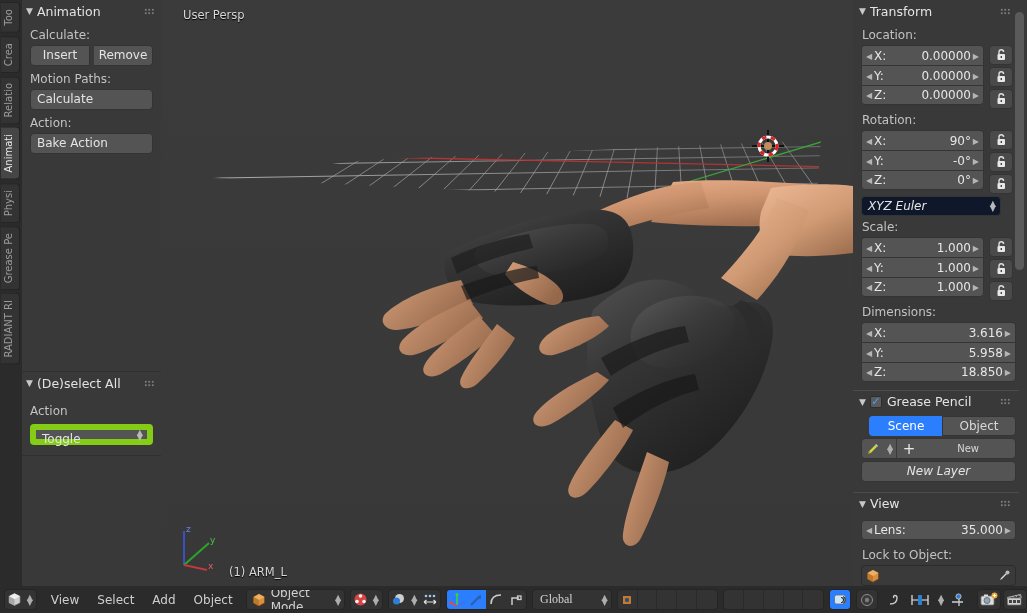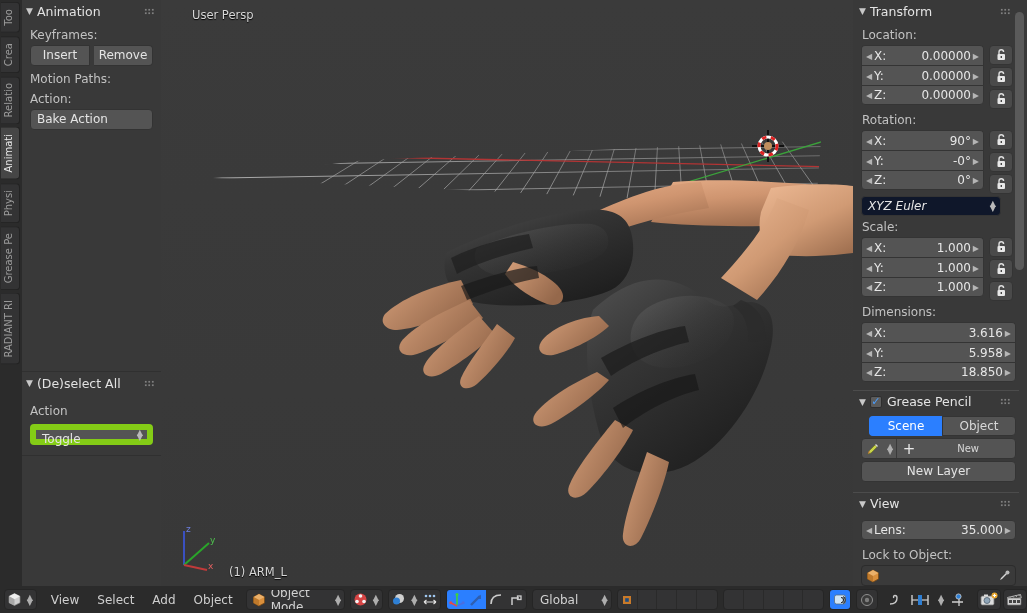--- a/index.html
+++ b/index.html
@@ -74,21 +74,21 @@
   .viewport {
     position:absolute; left:161px; top:0; width:692px; height:586px;
     background:#393939; overflow:hidden;
   }
   .vp-sky { position:absolute; inset:0;
     background:linear-gradient(#3b3b3b, #383838); }
   .vp-text {
     position:absolute; font-size:11.5px; color:#d7d7d7;
     text-shadow:0 1px 1px #000;
   }
-  #persp { left:31px; top:8px; }
+  #persp { left:22px; top:8px; }
   #objname { left:68px; top:565px; }
 
   .axisgizmo { position:absolute; left:18px; top:523px; width:46px; height:48px; }
 
   
   .cursor3d { position:absolute; left:591px; top:130px; width:32px; height:32px; }
 
   
   .npanel {
     position:absolute; left:853px; top:0; width:174px; height:586px;
@@ -155,21 +155,21 @@
   .seg:first-child { border-radius:4px 0 0 4px; border-right:none;margin-left:8px; }
   .seg:last-child { border-radius:0 4px 4px 0; }
   .seg.on { background:#2b7fff; color:#ffffff; border-color:#2b7fff; }
   .gprow { display:flex; align-items:center; background:#545454;
     border:1px solid #343434; border-radius:4px; height:21px; margin:2px 0; }
   .gprow .cell { display:flex; align-items:center; justify-content:center; }
   .gprow .divd { width:1px; height:100%; background:#3a3a3a; }
   .wide-btn {
     background:#545454; border:1px solid #343434; border-radius:4px;
     height:21px; line-height:19px; text-align:center; font-size:12px;
-    color:#e4e4e4; cursor:pointer; margin:2px 0;
+    color:#e4e4e4; cursor:pointer; margin:2px 0;font-style:italic;
   }
   .objfield {
     display:flex; align-items:center; background:#3a3a3a;
     border:1px solid #2c2c2c; border-radius:4px; height:21px;
     padding:0 4px; margin-top:2px; cursor:pointer;
   }
   .np-scroll {
     position:absolute; right:3px; top:12px; width:9px; height:258px;
     background:#5a5a5a; border-radius:5px;
   }
@@ -220,26 +220,27 @@
 
   <div class="toolpanel">
 
     <div class="panel-sec" style="height:372px;">
       <div class="panel-hdr">
         <span class="tri">▼</span>
         <span class="ttl">Animation</span>
         <span class="grip"></span>
       </div>
       <div class="panel-body">
-        <div class="lbl">Keyframes:</div>
+        <div class="lbl">Calculate:</div>
         <div class="btnrow">
           <div class="btn">Insert</div>
           <div class="btn">Remove</div>
         </div>
         <div class="lbl">Motion Paths:</div>
+        <div class="btn" style="text-align:left;padding-left:6px;">Calculate</div>
         <div class="lbl">Action:</div>
         <div class="btn" style="text-align:left;padding-left:6px;">Bake Action</div>
       </div>
     </div>
 
     <div class="panel-sec">
       <div class="panel-hdr">
         <span class="tri">▼</span>
         <span class="ttl">(De)select All</span>
         <span class="grip"></span>
@@ -760,21 +761,21 @@
       </span>
       <span class="bb-item bb-icon">
         <svg width="16" height="16" viewBox="0 0 16 16">
             <path d="M4 13V6h7" stroke="#cccccc" stroke-width="1.5" fill="none"></path>
             <rect x="9.5" y="4" width="3.5" height="3.5" fill="none" stroke="#cccccc" stroke-width="1.3"></rect>
           </svg>
       </span>
     </div>
 
     <div class="bb-grp" style="width:88px;position:relative;">
-      <span class="bb-item" style="flex:1;justify-content:flex-start;padding-left:7px;">Global</span>
+      <span class="bb-item" style="flex:1;justify-content:flex-start;padding-left:7px;font-family:Liberation Serif, serif;">Global</span>
       <span class="bb-spin">
           <span>▲</span>
           <span>▼</span>
         </span>
     </div>
 
     <div class="bb-grp">
       <span class="bb-cell" style="display:flex;align-items:center;justify-content:center;">
         <svg width="10" height="10" viewBox="0 0 10 10">
             <rect x="1" y="1" width="8" height="8" fill="#c87a2a"></rect>

